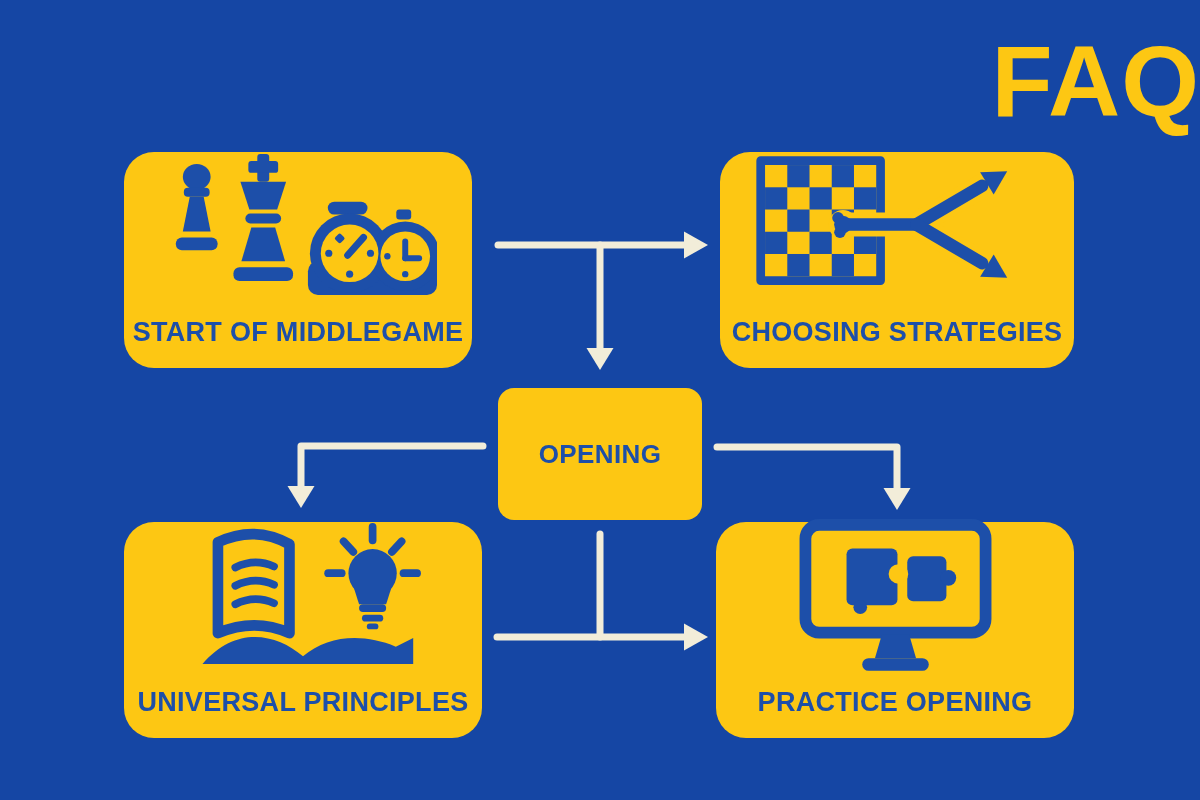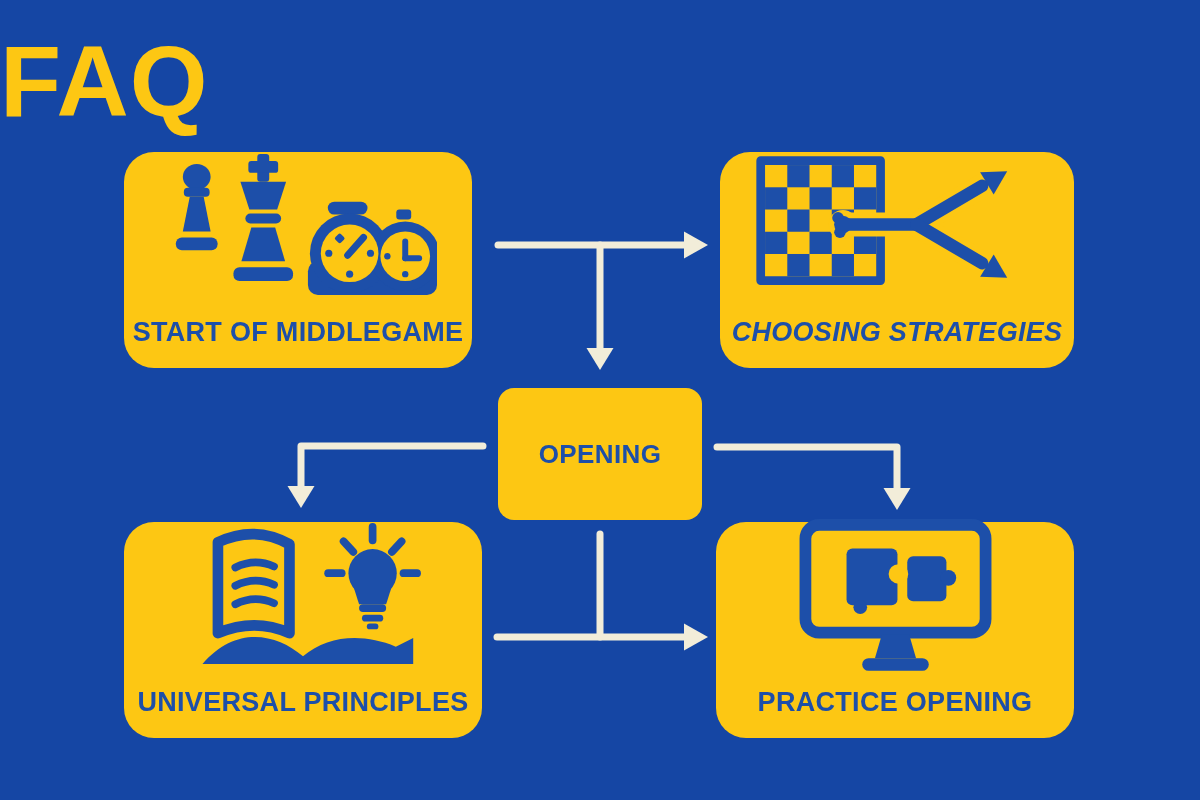--- a/index.html
+++ b/index.html
@@ -9,21 +9,21 @@
     height: 800px;
     background: var(--background, #1546a4);
     font-family: "Liberation Sans", sans-serif;
     overflow: hidden;
   }
   .title {
     position: absolute;
     top: 24px; left: 0;
     width: 100%;
     margin: 0;
-    text-align: left;
+    text-align: right;
     font-size: 100px;
     font-weight: 800;
     letter-spacing: 1px;
     color: var(--title, #fdc713);
   }
   .connectors { position: absolute; inset: 0; pointer-events: none; }
   .cream-stroke { stroke: var(--connector, #f2edd9); stroke-width: 7; fill: none; stroke-linecap: round; stroke-linejoin: round; }
   .cream-fill { fill: var(--connector, #f2edd9); }
   .card {
     position: absolute;
@@ -31,21 +31,21 @@
     border-radius: 30px;
     display: flex;
     flex-direction: column;
     align-items: center;
     justify-content: flex-end;
     padding: 14px 8px 20px;
     box-sizing: border-box;
     gap: 36px;
   }
   .card-tl { left: 124px; top: 152px; width: 348px; height: 216px; }
-  .card-tr { left: 720px; top: 152px; width: 354px; height: 216px; font-style: italic; }
+  .card-tr { left: 720px; top: 152px; width: 354px; height: 216px; }
   .card-bl { left: 124px; top: 522px; width: 358px; height: 216px; padding-left: 8px; }
   .card-br { left: 716px; top: 522px; width: 358px; height: 216px; }
   .icon-wrap { flex: 1; display: flex; align-items: center; justify-content: center; width: 100%; min-height: 0; }
   .card .label {
     font-size: 27px;
     font-weight: 700;
     letter-spacing: 0.3px;
     color: var(--ink, #1d4fa9);
     white-space: nowrap;
     line-height: 1.1;

